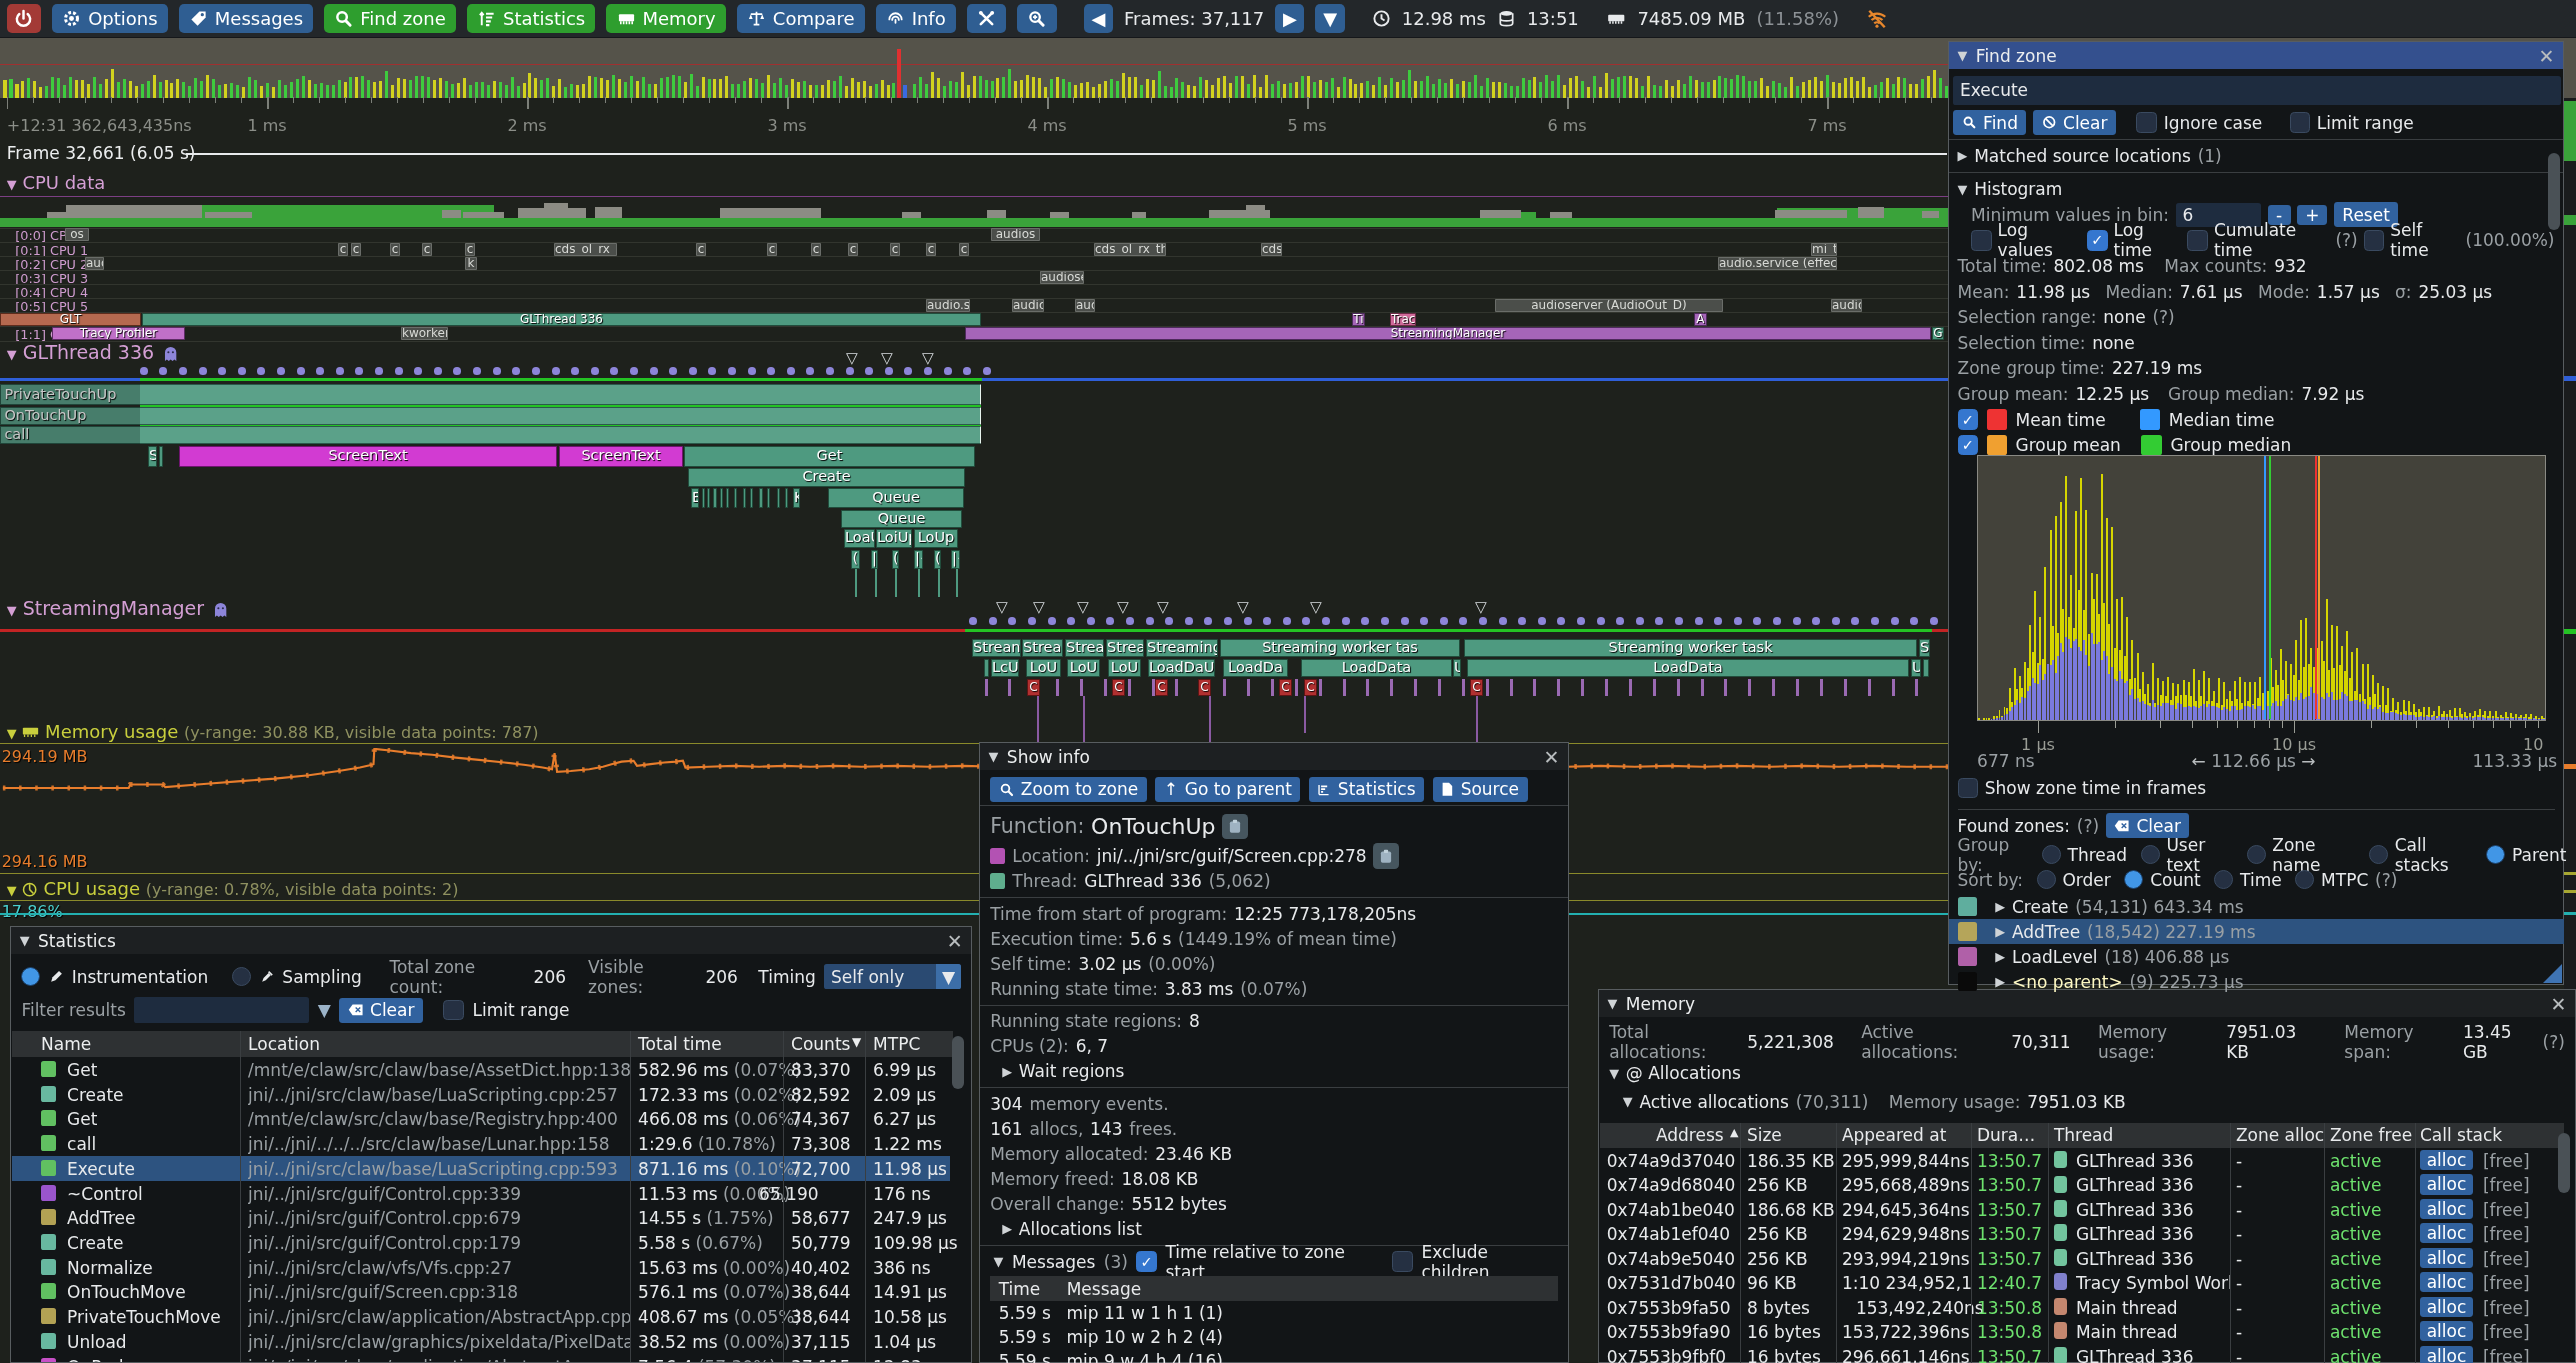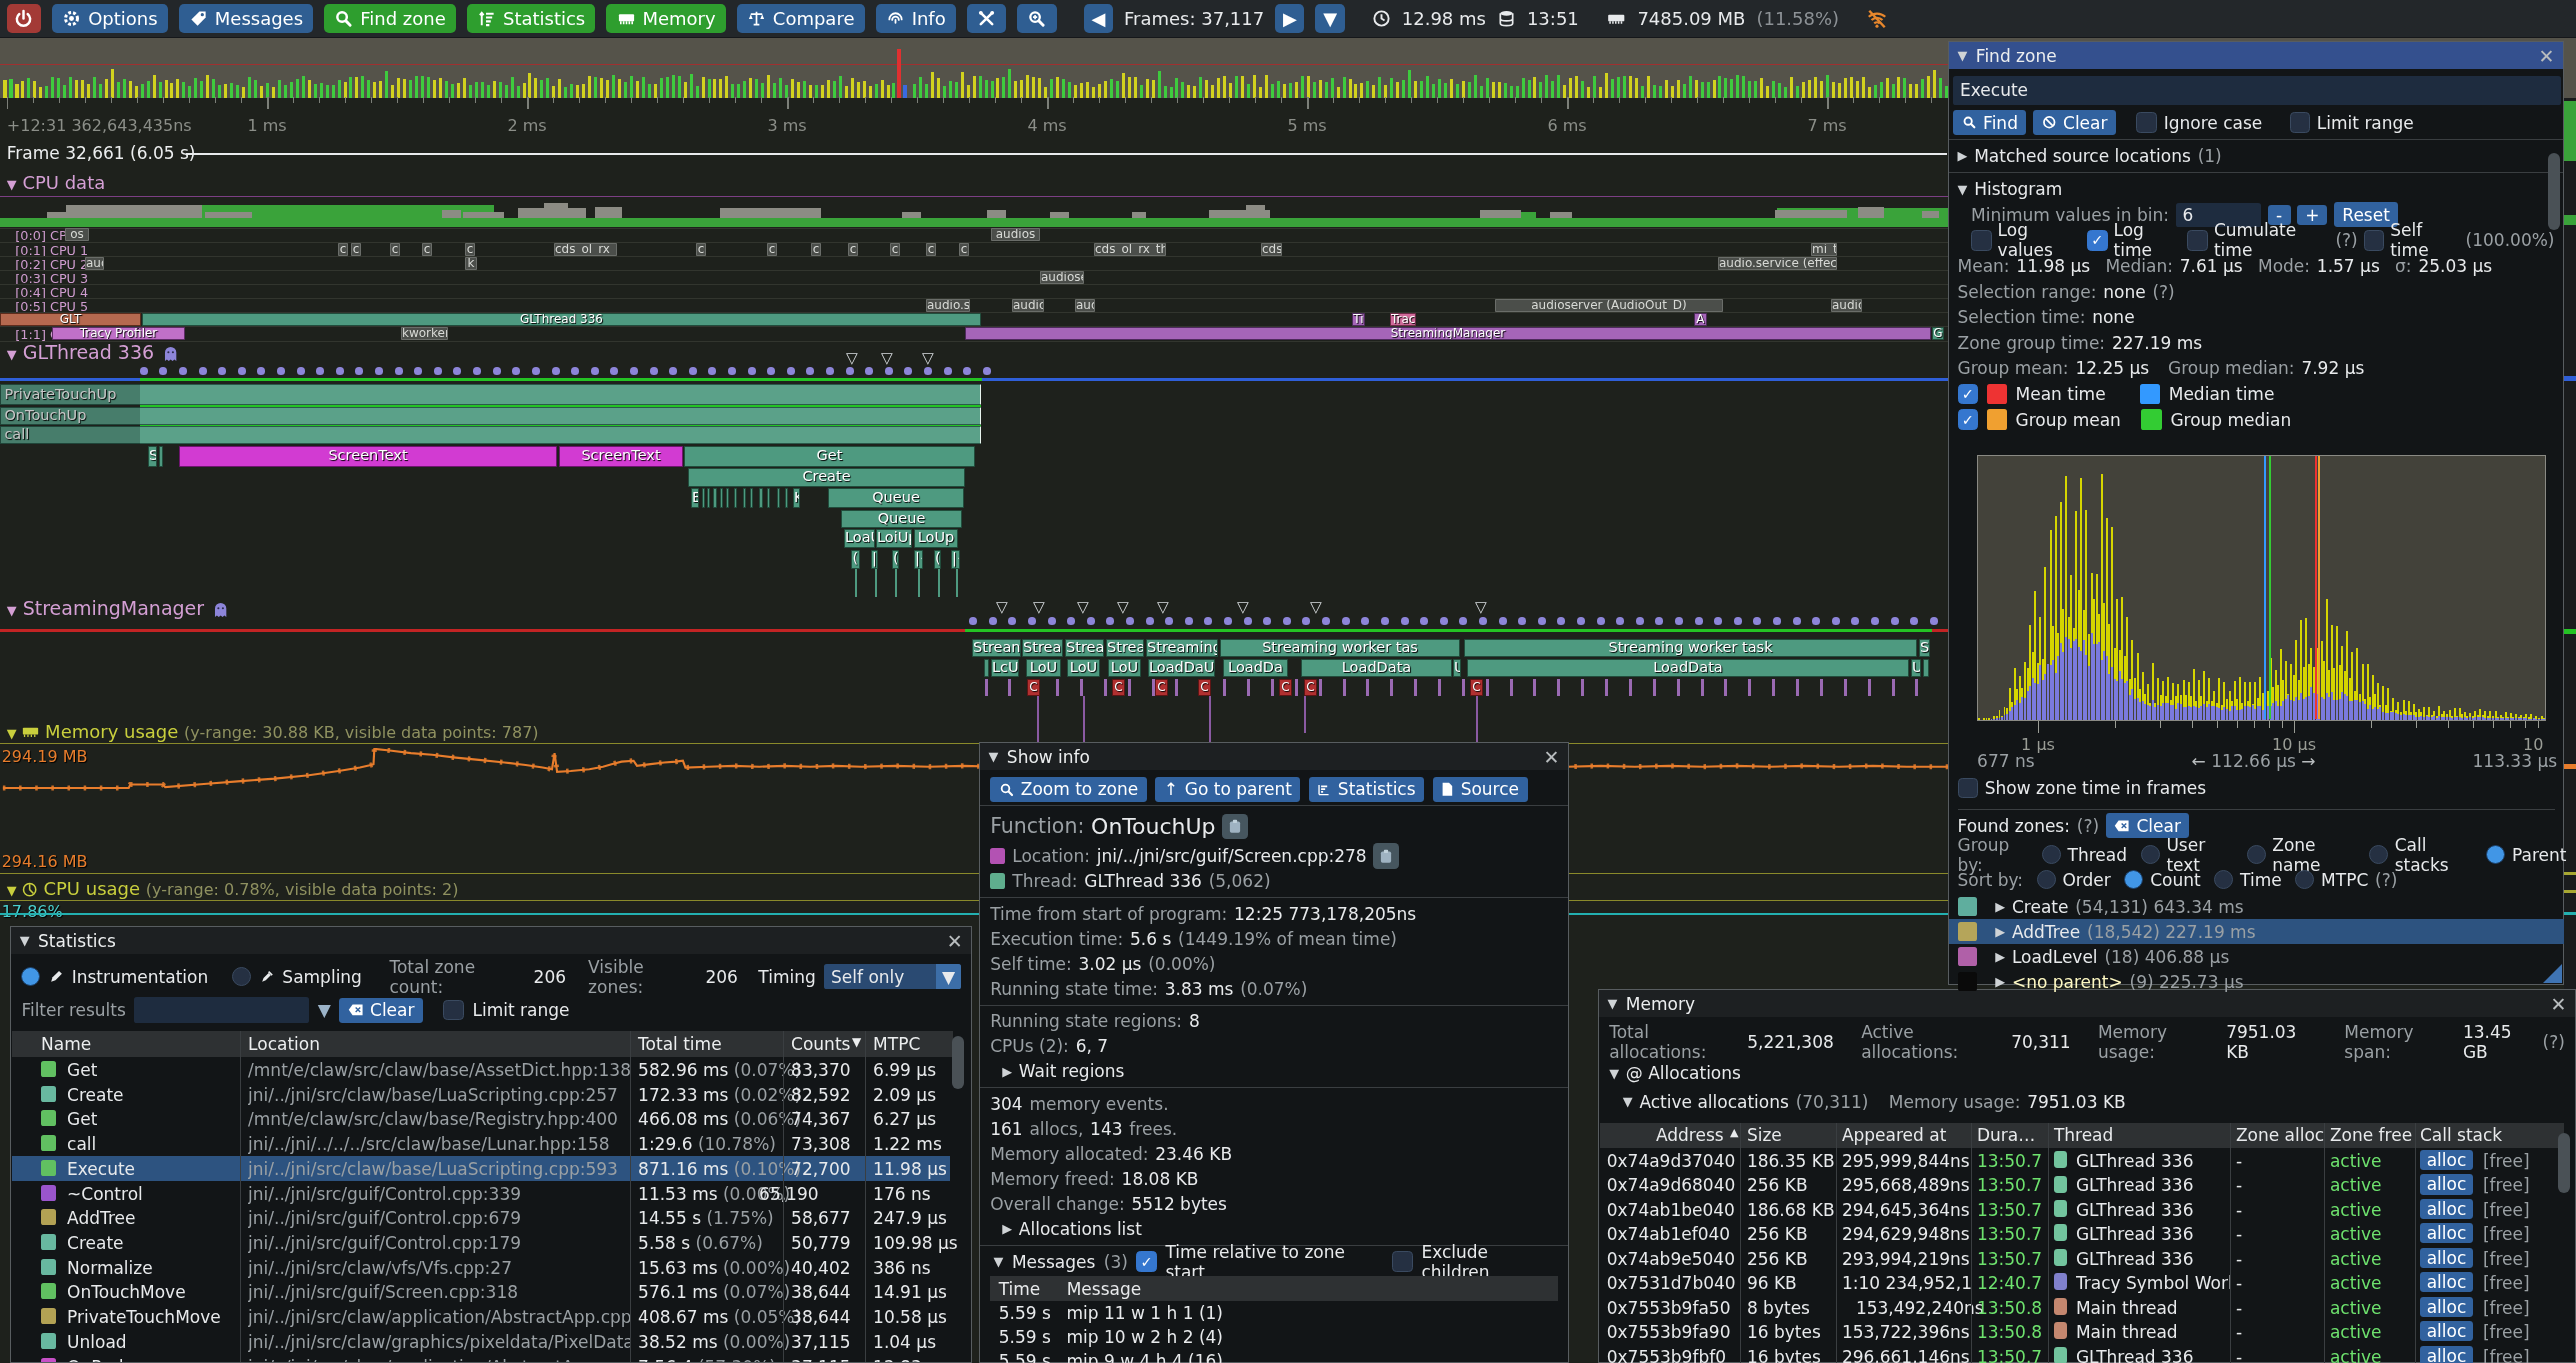--- a/index.html
+++ b/index.html
@@ -1587,20 +1587,26 @@
       <span class="cb on">✓</span>
         <span>Log time</span>
       <span class="cb"></span>
         <span>Cumulate time</span>
         <span class="gray">(?)</span>
       <span class="cb"></span>
         <span>Self time</span>
         <span class="gray">(100.00%)</span>
     </div>
     <div class="fzline">
+        <span class="gray">Total time:</span>
+        <span class="white">802.08 ms</span>
+        <span class="gray" style="margin-left:13.6px">Max counts:</span>
+        <span class="white">932</span>
+      </div>
+    <div class="fzline">
         <span class="gray">Mean:</span>
         <span class="white">11.98 µs</span>
         <span class="gray" style="margin-left:8.5px">Median:</span>
         <span class="white">7.61 µs</span>
         <span class="gray" style="margin-left:8.5px">Mode:</span>
         <span class="white">1.57 µs</span>
         <span class="gray" style="margin-left:8.5px">σ:</span>
         <span class="white">25.03 µs</span>
       </div>
     <div class="fzline">

